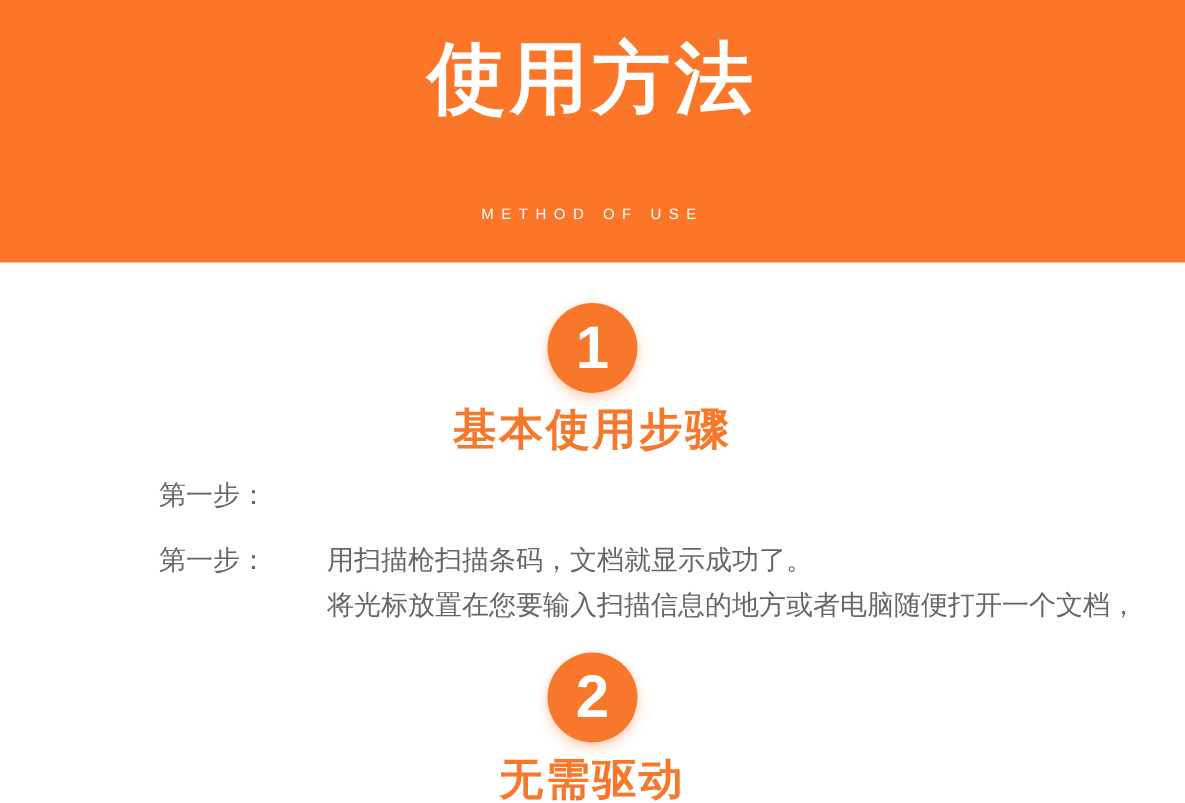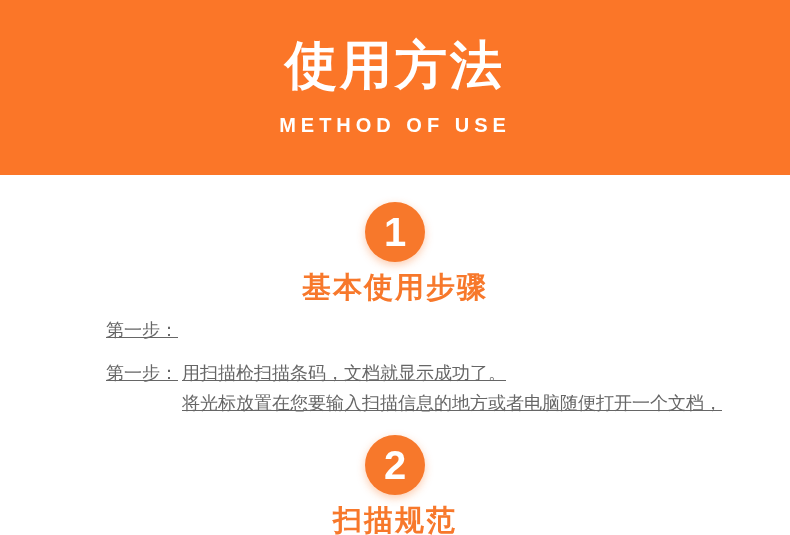--- a/index.html
+++ b/index.html
@@ -1,36 +1,36 @@
 <!DOCTYPE html>
 <html style="--banner_bg: #FB7628; --accent: #F7782B; --body_text: #666666; --white_text: #FFFFFF;"><head>
 <meta charset="utf-8">
 <style>
   :root{
     --banner_bg:#FB7628;
     --accent:#F7782B;
     --body_text:#666666;
     --white_text:#FFFFFF;
   }
-  *{margin:0;padding:0;box-sizing:border-box;}
+  *{margin:0;padding:0;box-sizing:border-box;gap:36px;}
   html,body{width:790px;height:535px;background:#ffffff;overflow:hidden;}
   body{font-family:"Liberation Sans","DejaVu Sans",sans-serif;}
 
   .banner{
     width:790px;height:175px;
     background:var(--banner_bg,#FB7628);
     display:flex;flex-direction:column;align-items:center;justify-content:center;
   }
   .banner-title{
     color:var(--white_text,#fff);
     font-size:52px;font-weight:900;letter-spacing:3px;line-height:1.05;
   }
   .banner-subtitle{
     color:var(--white_text,#fff);
-    font-size:20px;font-weight:700;letter-spacing:5px;margin-top:21px;
+    font-size:10px;font-weight:400;letter-spacing:5px;margin-top:21px;
   }
 
   .num-badge{
     width:60px;height:60px;border-radius:50%;
     background:var(--accent,#F7782B);
     color:#fff;font-size:40px;font-weight:800;
     display:flex;align-items:center;justify-content:center;
     margin:0 auto;line-height:1;
     box-shadow:0 3px 8px rgba(249,117,40,.38);
   }
@@ -42,21 +42,20 @@
     color:var(--accent,#F7782B);
     font-size:29px;font-weight:700;letter-spacing:2px;
     line-height:30px;margin-top:10px;
   }
 
   .steps{margin:13px 0 0 106px;}
   .step{
     display:flex;align-items:flex-start;
     font-size:18px;color:var(--body_text,#666);
     line-height:30px;
-    text-decoration:underline;
   }
   .step + .step{margin-top:13px;}
   .step-label{flex:none;margin-right:4px;white-space:nowrap;}
   .step-lines div{white-space:nowrap;}
 </style>
 </head>
 <body>
 
 <div class="banner">
   <div class="banner-title">使用方法</div>
@@ -76,14 +75,14 @@
       <div class="step-lines">
         <div>用扫描枪扫描条码，文档就显示成功了。</div>
         <div>将光标放置在您要输入扫描信息的地方或者电脑随便打开一个文档，</div>
       </div>
     </div>
   </div>
 </div>
 
 <div>
   <div class="num-badge badge-2">2</div>
-  <div class="section-heading">扫描规范</div>
+  <div class="section-heading">无需驱动</div>
 </div>
 
 </body></html>

